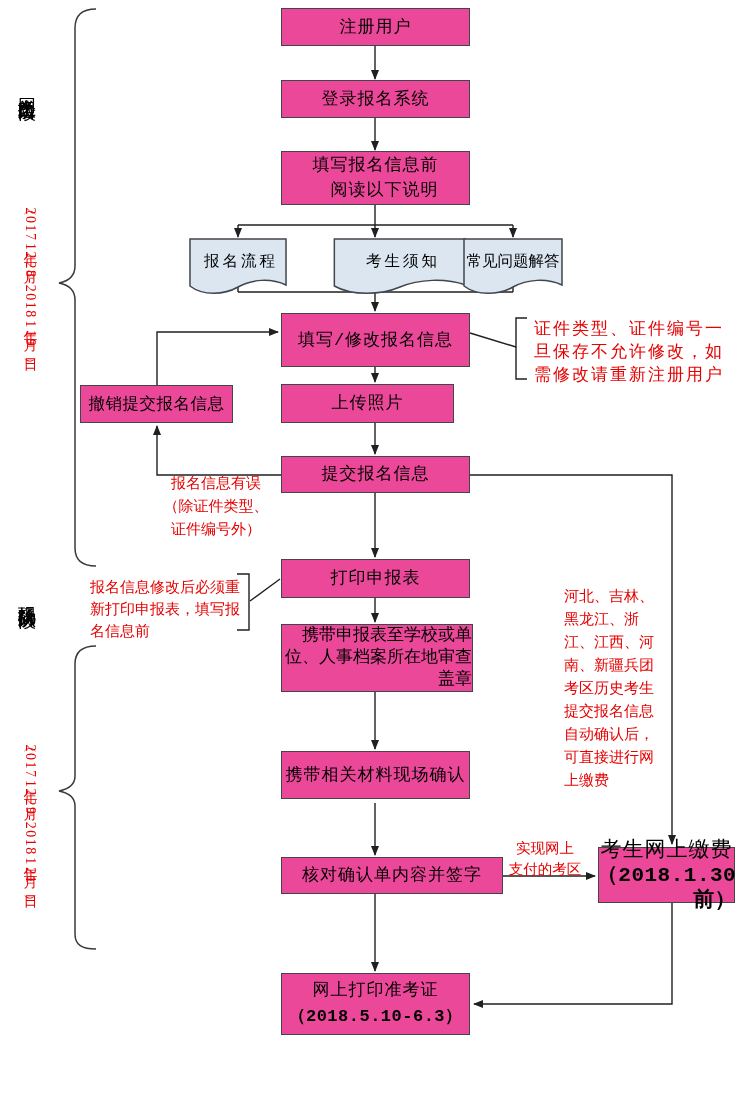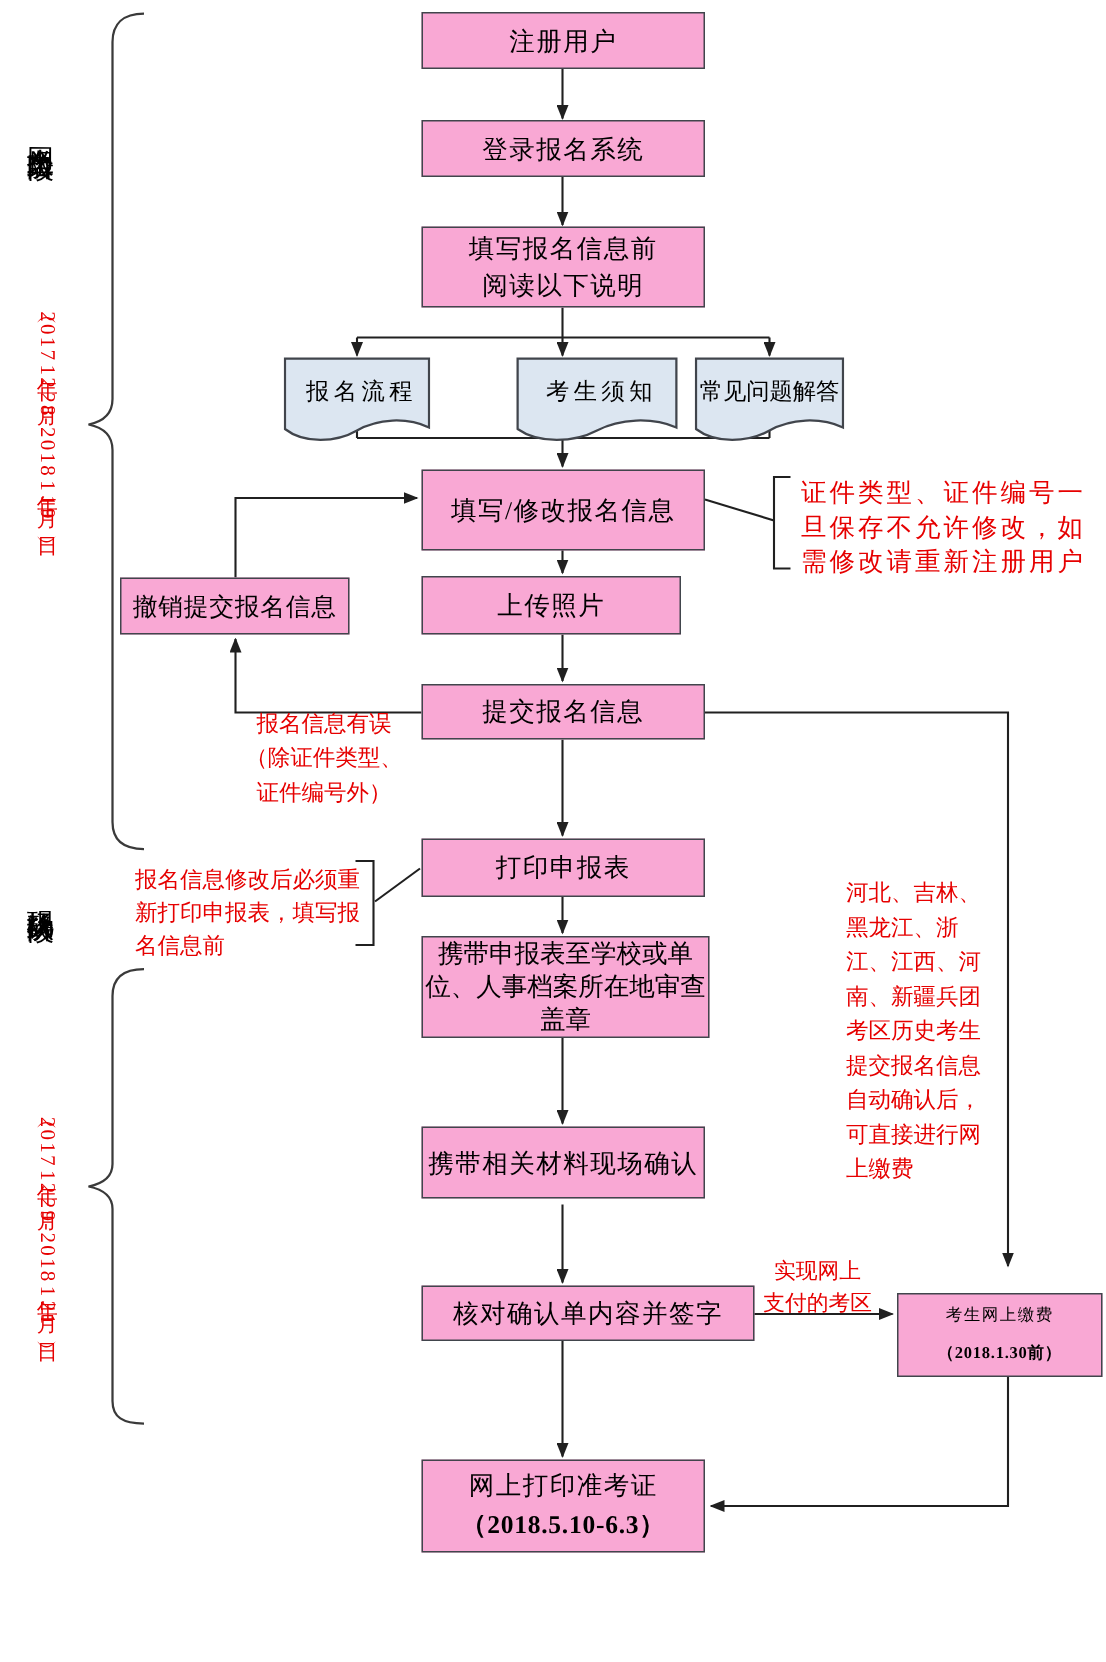--- a/index.html
+++ b/index.html
@@ -6,32 +6,33 @@
   .canvas{
     position:relative;
     width:737px;height:1108px;
     background:#ffffff;
     font-family:"Liberation Serif","DejaVu Serif",serif;
     overflow:hidden;
   }
   .wires{position:absolute;left:0;top:0;pointer-events:none;}
   .node{
     position:absolute;box-sizing:border-box;
-    background:#f9a8d4;border:1.5px solid #41454c;
+    background:#ec4899;border:1.5px solid #41454c;
     display:flex;flex-direction:column;align-items:center;justify-content:center;
-    text-align:center;color:#000;
+    text-align:right;color:#000;
     font-size:17px;line-height:23px;letter-spacing:1px;
     line-break:strict;
+    font-family:Liberation Mono, monospace;
   }
   .preline{white-space:pre-line;}
   .node .bold-line{font-weight:bold;letter-spacing:0.5px;}
   .node-read{line-height:25px;}
   .node-stamp{font-size:17px;line-height:22px;letter-spacing:0;padding:0;}
   .node-cancel{font-size:16.5px;letter-spacing:0.5px;}
-  .node-pay{font-size:11px;line-height:25px;letter-spacing:1px;margin-top:15px;}
+  .node-pay{font-size:21px;line-height:25px;letter-spacing:1px;}
   .node-ticket{line-height:26px;}
   .doc{position:absolute;}
   .doc svg{position:absolute;left:0;top:0;width:100%;height:100%;}
   .doc-label{
     position:absolute;left:0;top:13px;width:100%;
     text-align:center;font-size:15.5px;color:#000;
   }
   .ls3{letter-spacing:3px;margin-left:3px;}
   .ann{
     position:absolute;color:#e60000;
@@ -114,21 +115,21 @@
 阅读以下说明</span>
   </div>
 
   <div class="doc" style="left:189px;top:238px;width:98px;height:58px;">
     <svg viewBox="0 0 100 58" preserveAspectRatio="none">
       <path d="M1,1 L1,48 C14,58 36,57 50,49 C64,41 84,40 99,47 L99,1 Z" fill="#dce6f1" stroke="#41454c" stroke-width="1.5" vector-effect="non-scaling-stroke"></path>
     </svg>
     <span class="doc-label ls3">报名流程</span>
   </div>
 
-  <div class="doc" style="left:344px;top:238px;width:108px;height:58px;">
+  <div class="doc" style="left:333px;top:238px;width:96px;height:58px;padding-left:38px;">
     <svg viewBox="0 0 100 58" preserveAspectRatio="none">
       <path d="M1,1 L1,48 C14,58 36,57 50,49 C64,41 84,40 99,47 L99,1 Z" fill="#dce6f1" stroke="#41454c" stroke-width="1.5" vector-effect="non-scaling-stroke"></path>
     </svg>
     <span class="doc-label ls3">考生须知</span>
   </div>
 
   <div class="doc" style="left:463px;top:238px;width:100px;height:58px;">
     <svg viewBox="0 0 100 58" preserveAspectRatio="none">
       <path d="M1,1 L1,48 C14,58 36,57 50,49 C64,41 84,40 99,47 L99,1 Z" fill="#dce6f1" stroke="#41454c" stroke-width="1.5" vector-effect="non-scaling-stroke"></path>
     </svg>

